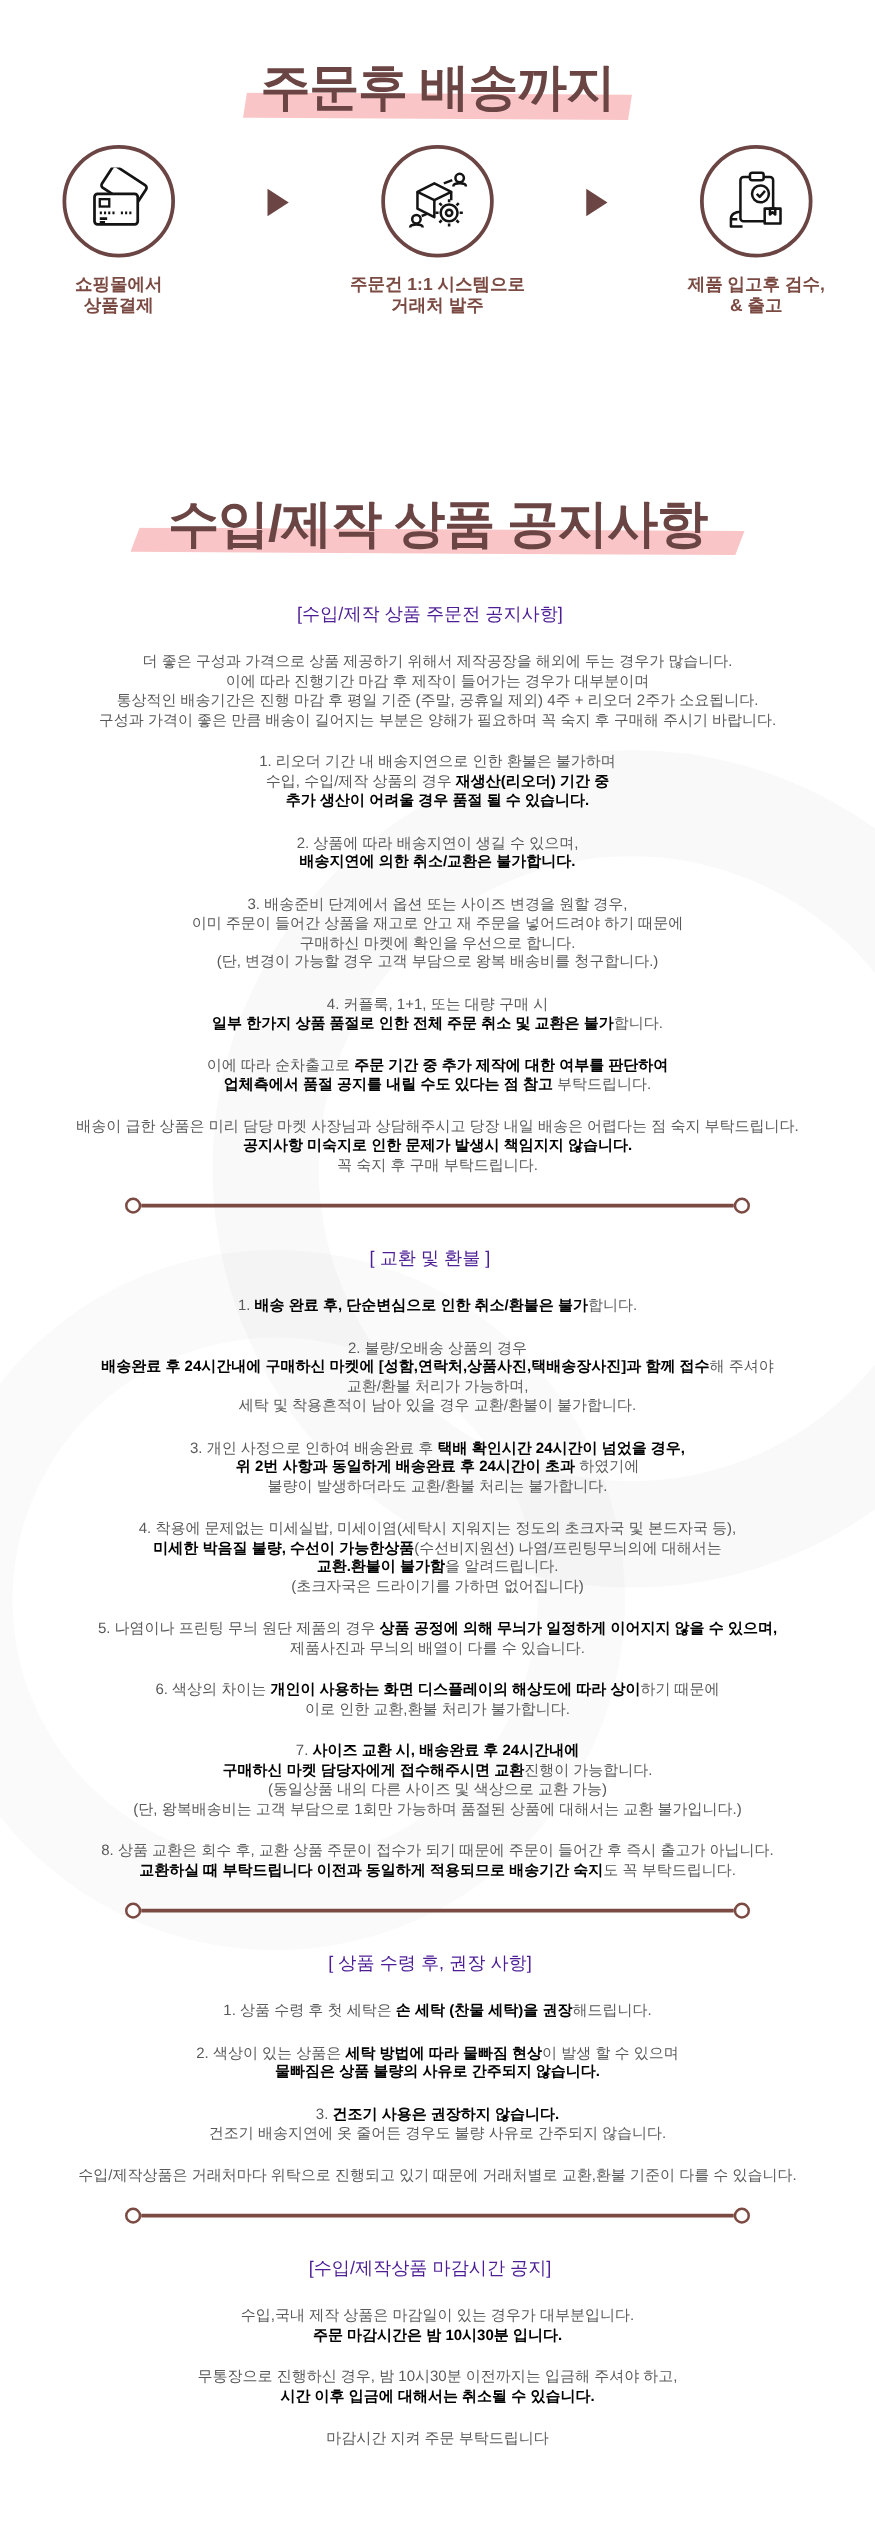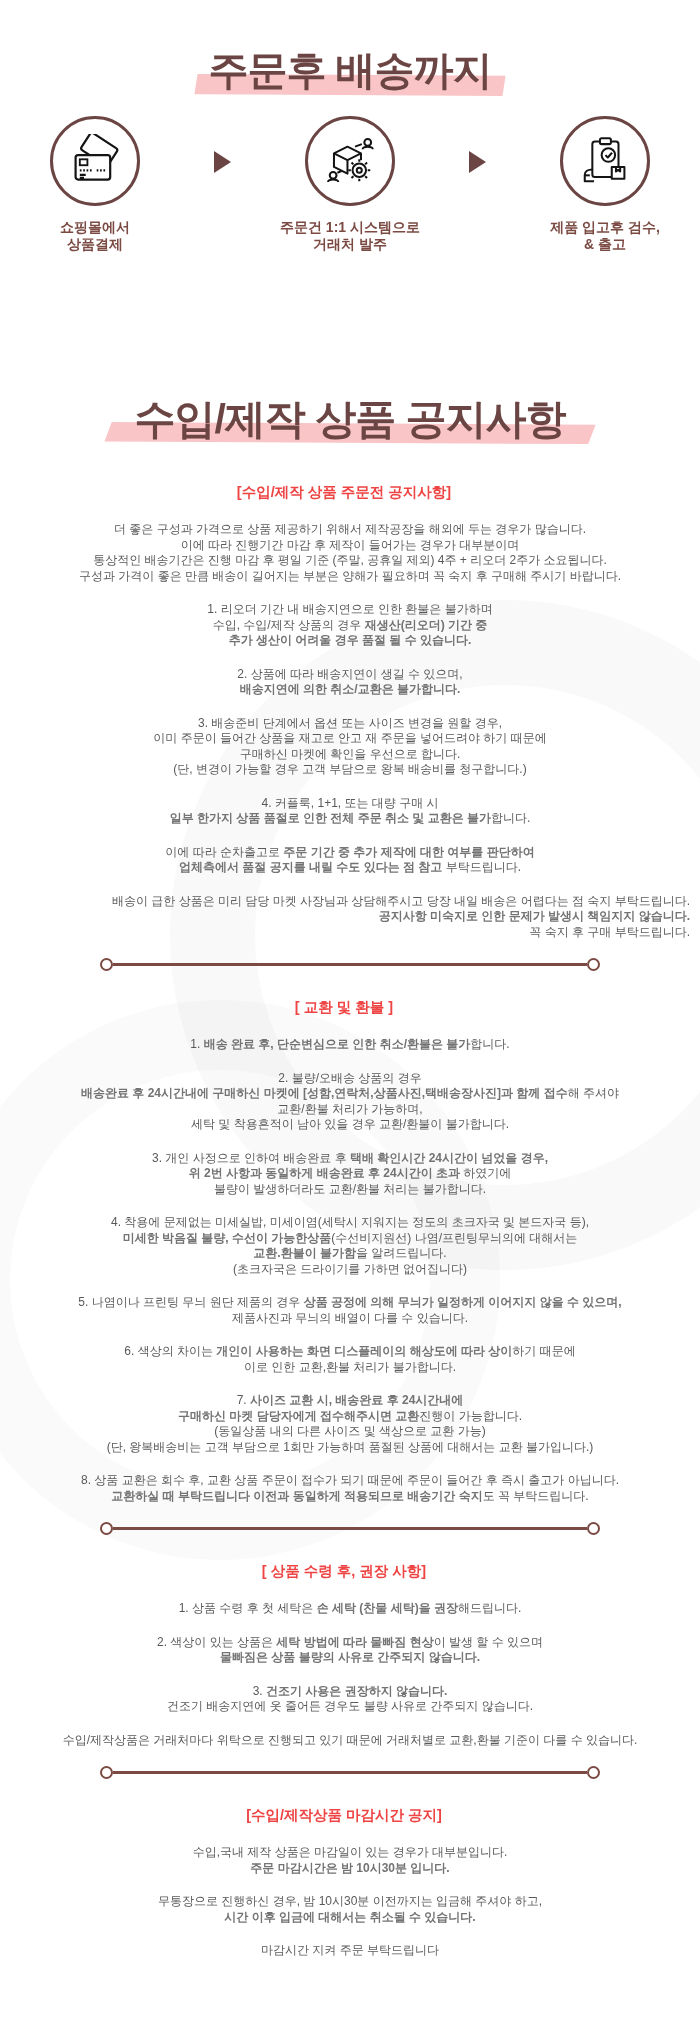--- a/index.html
+++ b/index.html
@@ -57,26 +57,26 @@
     background:#f9c5c7;z-index:0;
     clip-path:polygon(1.5% 0,100% 12%,98.5% 100%,0 88%);
   }
   h2.notice-title{
     position:relative;z-index:1;margin:0;
     font-size:41px;line-height:1.1;font-weight:800;letter-spacing:-1px;
     color:#6b4543;
   }
   .notice-body{margin-top:40px;}
   .sec-heading{
-    font-size:14.5px;font-weight:700;color:#ef4444;
+    font-size:14.5px;font-weight:400;color:#4c1d95;
     margin:0 12px 20px 0;line-height:20px;
   }
   .block{margin:0 auto 18px auto;width:680px;}
   .line{font-size:12px;line-height:15.5px;color:#595959;}
-  .line .red{color:#737373;font-weight:700;}
+  .line .red{color:#000000;font-weight:700;}
   .divider{
     width:500px;margin:18px auto 26px auto;
     display:flex;align-items:center;justify-content:center;
   }
   .divider .dot{
     width:9px;height:9px;border:2.5px solid #7b4a42;border-radius:50%;
     background:#fff;flex:none;
   }
   .divider .rule{flex:1;height:2.5px;background:#7b4a42;}
 </style>
@@ -179,21 +179,21 @@
           <div class="line"><span>(단, 변경이 가능할 경우 고객 부담으로 왕복 배송비를 청구합니다.)</span></div>
         </div>
         <div class="block">
           <div class="line"><span>4. 커플룩, 1+1, 또는 대량 구매 시</span></div>
           <div class="line"><span class="red">일부 한가지 상품 품절로 인한 전체 주문 취소 및 교환은 불가</span><span>합니다.</span></div>
         </div>
         <div class="block" style="margin-top: 16px;">
           <div class="line"><span>이에 따라 순차출고로 </span><span class="red">주문 기간 중 추가 제작에 대한 여부를 판단하여</span></div>
           <div class="line"><span class="red">업체측에서 품절 공지를 내릴 수도 있다는 점 참고</span><span> 부탁드립니다.</span></div>
         </div>
-        <div class="block" style="margin-top: 16px; text-align: right;">
+        <div class="block" style="margin-top: 16px;">
           <div class="line"><span>배송이 급한 상품은 미리 담당 마켓 사장님과 상담해주시고 당장 내일 배송은 어렵다는 점 숙지 부탁드립니다.</span></div>
           <div class="line"><span class="red">공지사항 미숙지로 인한 문제가 발생시 책임지지 않습니다.</span></div>
           <div class="line"><span>꼭 숙지 후 구매 부탁드립니다.</span></div>
         </div>
         <div class="divider">
           <span class="dot"></span>
           <span class="rule"></span>
           <span class="dot"></span>
         </div>
         <div class="sec-heading">[ 교환 및 환불 ]</div>

